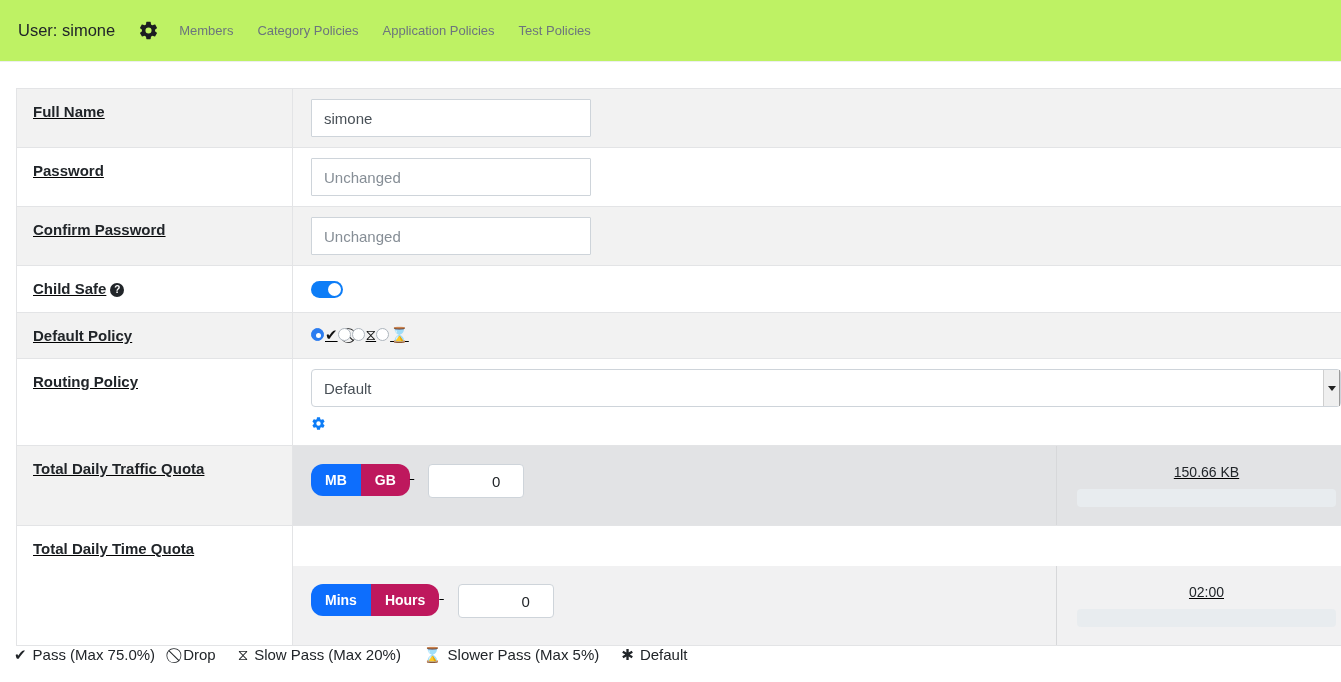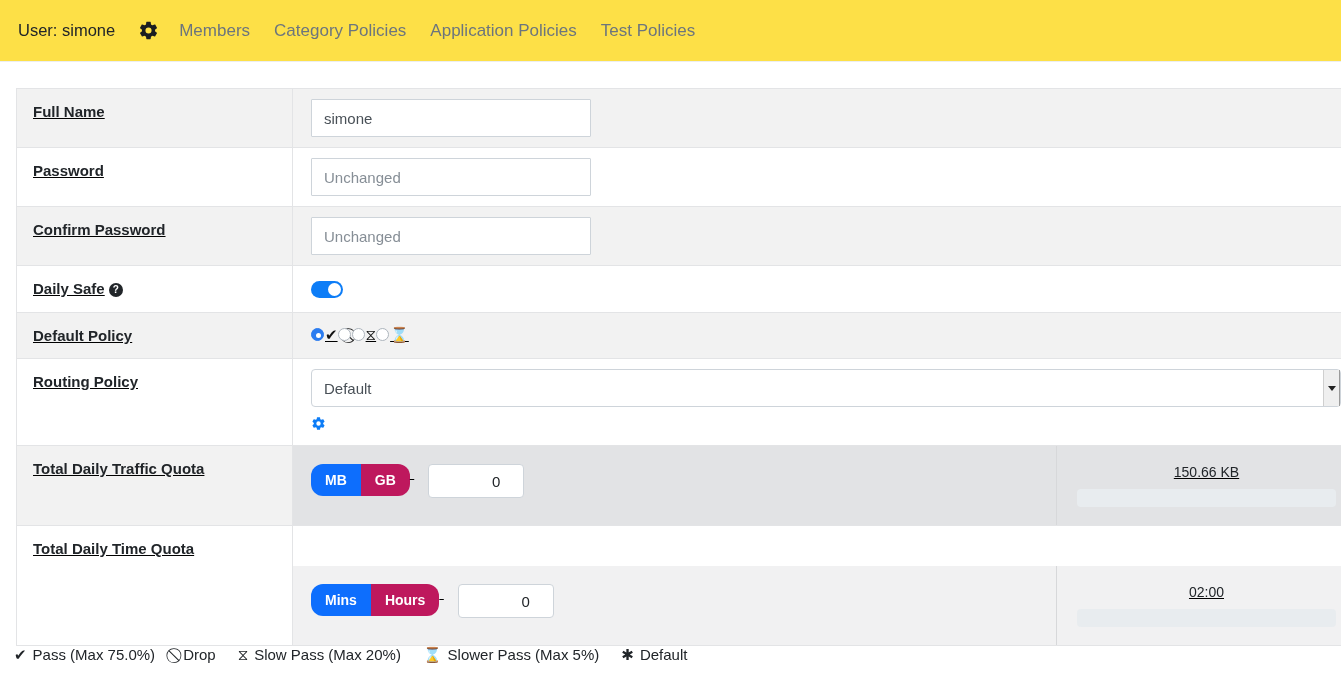--- a/index.html
+++ b/index.html
@@ -8,36 +8,36 @@
     width: 1341px; height: 682px;
     background: #ffffff;
     font-family: "Liberation Sans", sans-serif;
     -webkit-font-smoothing: antialiased;
   }
   .page { position: relative; width: 1341px; height: 682px; overflow: hidden; }
 
   
   .topbar {
     height: 62px; width: 100%;
-    background: #fde047;
+    background: #bef264;
     border-bottom: 1px solid #eceef0;
     display: flex; align-items: center;
     padding: 17px 18px;
   }
   .user-label {
     font-size: 16.5px; color: #212529; font-weight: 400;
     margin-right: 20px; white-space: nowrap;
   }
   .gear-btn {
     display: inline-flex; align-items: center; justify-content: center;
     width: 26px; height: 26px; margin-right: 18px; cursor: pointer;
   }
   .nav { display: flex; align-items: center; gap: 0px; }
   .nav a {
-    font-size: 17px; color: #6c757d; text-decoration: none;
+    font-size: 13px; color: #6c757d; text-decoration: none;
     padding: 0 12px; white-space: nowrap; cursor: pointer;
   }
   .nav a:first-child { padding-left: 0; }
 
   
   .form-table {
     position: absolute; top: 88px; left: 16px;
     width: 1341px;
     border-collapse: collapse;
     table-layout: fixed;
@@ -223,21 +223,21 @@
 
       <tr class="odd">
         <td class="lbl">Confirm Password</td>
         <td class="val">
           <input class="txt" type="text" placeholder="Unchanged" style="">
         </td>
       </tr>
 
       <tr class="even">
         <td class="lbl">
-          <span>Daily Safe</span><span class="help-icon">?</span>
+          <span>Child Safe</span><span class="help-icon">?</span>
         </td>
         <td class="val">
           <span class="toggle">
             <span class="knob"></span>
           </span>
         </td>
       </tr>
 
       <tr class="odd">
         <td class="lbl">Default Policy</td>

